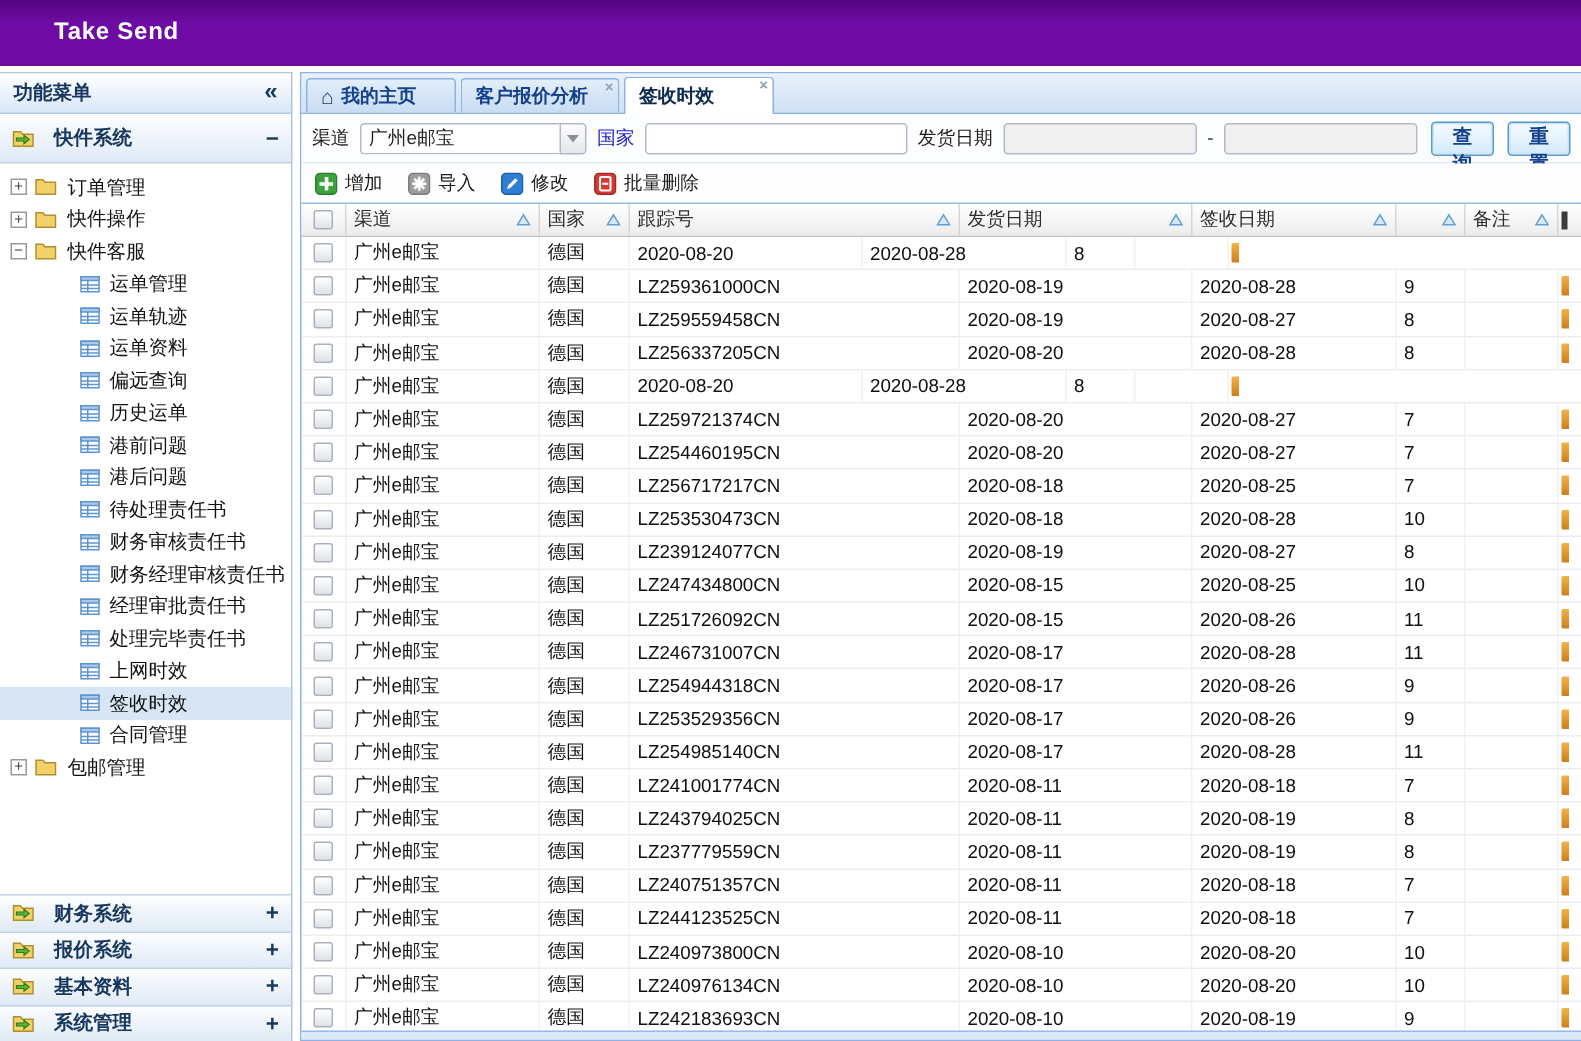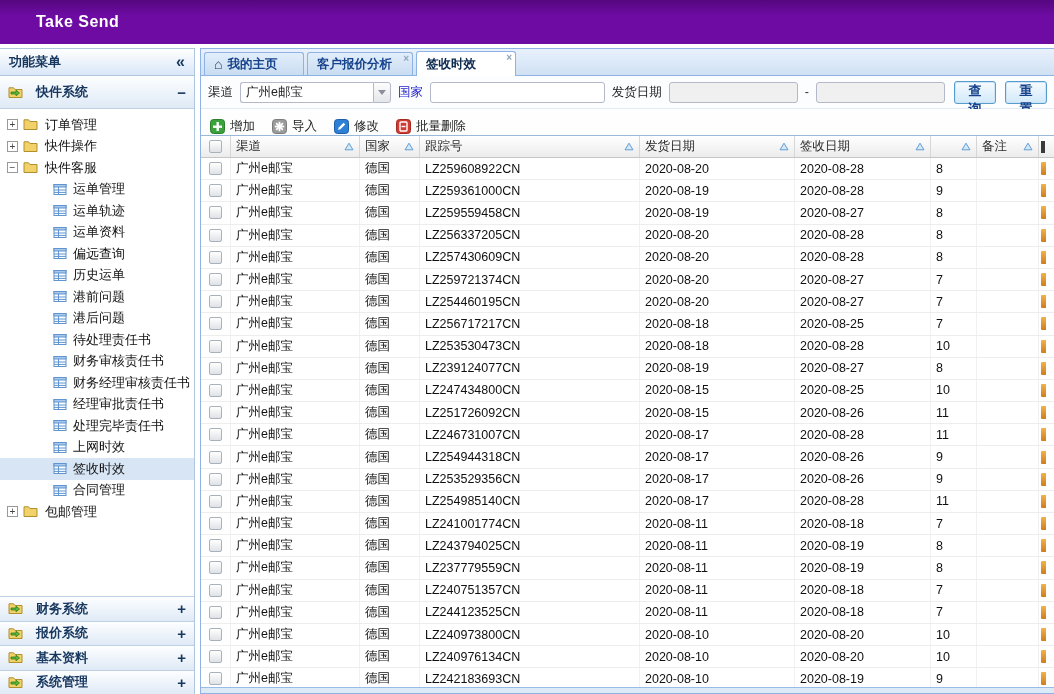--- a/index.html
+++ b/index.html
@@ -74,21 +74,21 @@
     border-top:5px solid #8b8f9b; }
   .txt.country { width:188px; }
   .txt.date { width:129px; background:#f0f0f1; color:#555; }
   .date-sep { color:#333; }
   .fbtn { height:23px; padding:0 8px; margin-left:2px; border:1px solid #569ccd; border-radius:3px;
     background:linear-gradient(#f6fbff,#d2e9fa); box-shadow:inset 0 0 0 1px #cde5f6;
     color:#15428b; font-weight:bold; font-size:13px; cursor:pointer;
     font-family:"Liberation Sans","DejaVu Sans",sans-serif; }
 
   
-  .toolbar { height:27px; flex:none; display:flex; align-items:flex-end; gap:17px; padding:0 9px;
+  .toolbar { height:27px; flex:none; display:flex; align-items:center; gap:17px; padding:0 9px;
     background:#fefefe; border-bottom:1px solid #9ab9d9; font-size:12.5px; color:#1d1d1d; }
   .tbtn { display:flex; align-items:center; gap:5px; cursor:pointer; }
 
   
   .grid { flex:1; min-height:0; display:flex; flex-direction:column; position:relative; }
   .grid-header { height:22px; flex:none; display:flex; background:linear-gradient(#ffffff,#ececed);
     border-bottom:1px solid #c6c6c6; font-size:12.5px; color:#2c2c2c; }
   .h { display:flex; align-items:center; padding:0 5px; border-right:1px solid #d6d6d6; flex:none; }
   .h .sort { margin-left:auto; display:inline-flex; }
   .grid-body { flex:1; overflow:hidden; }
@@ -580,21 +580,20 @@
       </div>
 
       <div class="grid-body">
 
       <div class="grid-row">
             <div class="c w-check">
               <span class="checkbox"></span>
             </div>
             <div class="c w-channel">广州e邮宝</div>
             <div class="c w-country">德国</div>
-            <div class="c w-tracking">LZ259608922CN</div>
             <div class="c w-ship">2020-08-20</div>
             <div class="c w-sign">2020-08-28</div>
             <div class="c w-days">8</div>
             <div class="c w-note"></div>
             <div class="c w-cut">
               <span class="cut-frag"></span>
             </div>
           </div>
           <div class="grid-row">
             <div class="c w-check">
@@ -640,21 +639,20 @@
             <div class="c w-cut">
               <span class="cut-frag"></span>
             </div>
           </div>
           <div class="grid-row">
             <div class="c w-check">
               <span class="checkbox"></span>
             </div>
             <div class="c w-channel">广州e邮宝</div>
             <div class="c w-country">德国</div>
-            <div class="c w-tracking">LZ257430609CN</div>
             <div class="c w-ship">2020-08-20</div>
             <div class="c w-sign">2020-08-28</div>
             <div class="c w-days">8</div>
             <div class="c w-note"></div>
             <div class="c w-cut">
               <span class="cut-frag"></span>
             </div>
           </div>
           <div class="grid-row">
             <div class="c w-check">

